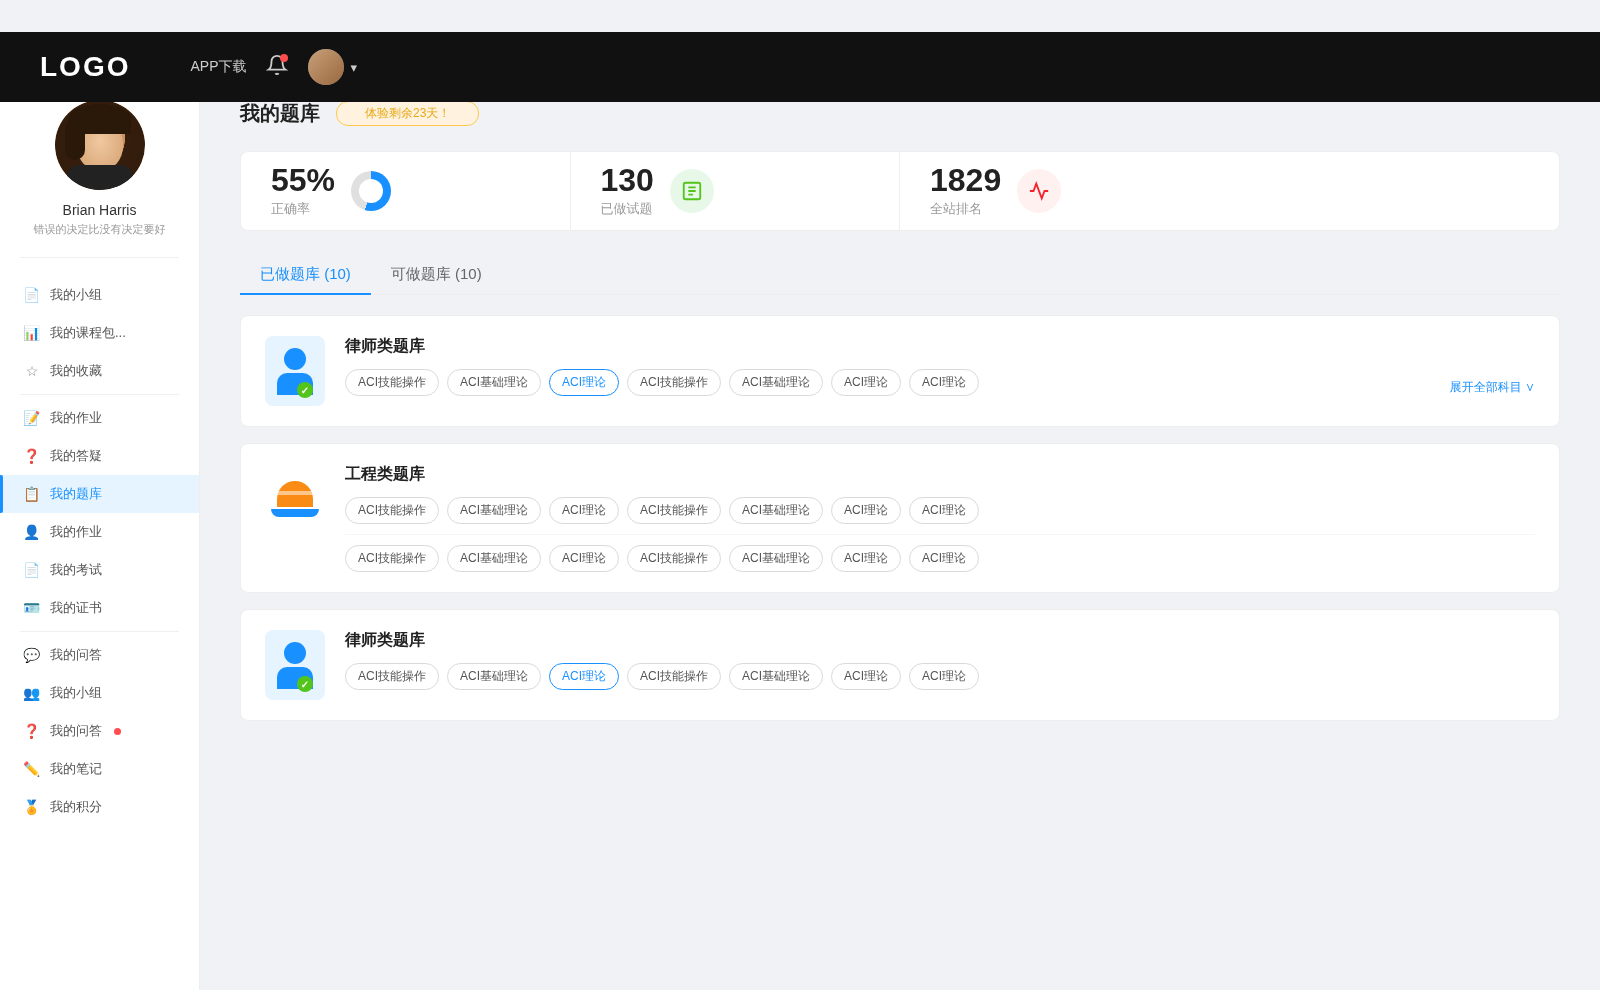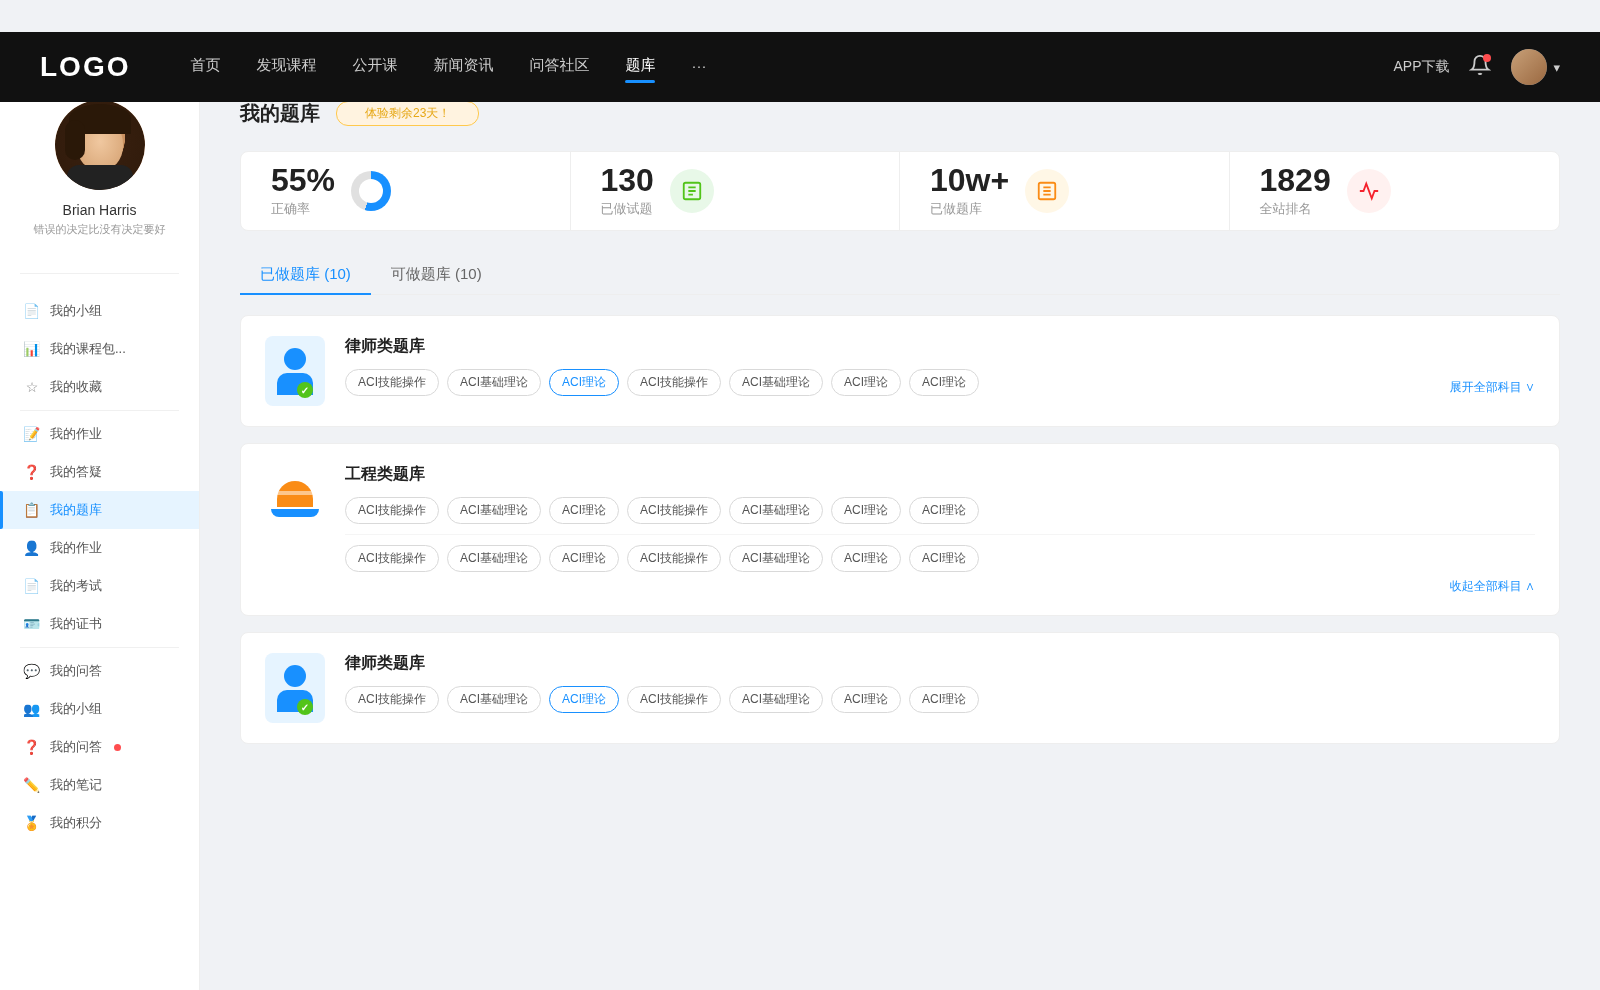--- a/index.html
+++ b/index.html
@@ -97,21 +97,21 @@
       background: #fff;
       border-right: 1px solid #eee;
       flex-shrink: 0;
       padding-top: 30px;
       position: relative;
     }
     .sidebar-profile {
       display: flex;
       flex-direction: column;
       align-items: center;
-      padding-bottom: 36px;
+      padding-bottom: 20px;
       border-bottom: 1px solid #f0f0f0;
       margin: 0 20px 10px 20px;
     }
     .sidebar-avatar {
       width: 90px; height: 90px;
       border-radius: 50%;
       background: linear-gradient(135deg, #d4b89a, #b08060);
       overflow: hidden;
       margin-bottom: 12px;
       display: flex; align-items: center; justify-content: center;
@@ -379,29 +379,20 @@
       height: 4px;
       background: #fff;
       opacity: 0.5;
     }
   </style>
 </head>
 <body>
 
 <nav class="navbar">
   <div class="navbar-logo">LOGO</div>
-  <div class="navbar-menu">
-    <span class="navbar-menu-item">首页</span>
-    <span class="navbar-menu-item">发现课程</span>
-    <span class="navbar-menu-item">公开课</span>
-    <span class="navbar-menu-item">新闻资讯</span>
-    <span class="navbar-menu-item">问答社区</span>
-    <span class="navbar-menu-item active">题库</span>
-    <span class="navbar-menu-item">···</span>
-  </div>
   <div class="navbar-right">
     <span class="navbar-app-btn">APP下载</span>
     <div class="navbar-bell">
       <svg width="22" height="22" viewBox="0 0 24 24" fill="none" stroke="#ccc" stroke-width="2">
         <path d="M18 8A6 6 0 0 0 6 8c0 7-3 9-3 9h18s-3-2-3-9"></path>
         <path d="M13.73 21a2 2 0 0 1-3.46 0"></path>
       </svg>
       <div class="navbar-bell-dot"></div>
     </div>
     <div class="navbar-avatar-wrap">
@@ -522,34 +513,20 @@
         <div class="stat-icon stat-icon-green">
           <svg width="22" height="22" viewBox="0 0 24 24" fill="none" stroke="#52c41a" stroke-width="2">
             <rect x="3" y="3" width="18" height="18" rx="2"></rect>
             <line x1="8" y1="8" x2="16" y2="8"></line>
             <line x1="8" y1="12" x2="16" y2="12"></line>
             <line x1="8" y1="16" x2="13" y2="16"></line>
           </svg>
         </div>
       </div>
 
-      <div class="stat-card">
-        <div class="stat-text">
-          <div class="stat-value">10w+</div>
-          <div class="stat-label">已做题库</div>
-        </div>
-        <div class="stat-icon stat-icon-orange">
-          <svg width="22" height="22" viewBox="0 0 24 24" fill="none" stroke="#fa8c16" stroke-width="2">
-            <rect x="3" y="3" width="18" height="18" rx="2"></rect>
-            <line x1="8" y1="8" x2="16" y2="8"></line>
-            <line x1="8" y1="12" x2="16" y2="12"></line>
-            <line x1="8" y1="16" x2="16" y2="16"></line>
-          </svg>
-        </div>
-      </div>
 
       <div class="stat-card">
         <div class="stat-text">
           <div class="stat-value">1829</div>
           <div class="stat-label">全站排名</div>
         </div>
         <div class="stat-icon stat-icon-red">
           <svg width="22" height="22" viewBox="0 0 24 24" fill="none" stroke="#f5222d" stroke-width="2">
             <polyline points="22 12 18 12 15 20 9 4 6 12 2 12"></polyline>
           </svg>
@@ -609,21 +586,20 @@
           </div>
           <div class="bank-tags-row2">
             <span class="bank-tag">ACI技能操作</span>
             <span class="bank-tag">ACI基础理论</span>
             <span class="bank-tag">ACI理论</span>
             <span class="bank-tag">ACI技能操作</span>
             <span class="bank-tag">ACI基础理论</span>
             <span class="bank-tag">ACI理论</span>
             <span class="bank-tag">ACI理论</span>
           </div>
-          <div class="bank-collapse">收起全部科目 ∧</div>
         </div>
       </div>
     </div>
 
     <div class="bank-card">
       <div class="bank-card-header">
         <div class="bank-icon">
           <div style="display:flex;flex-direction:column;align-items:center;justify-content:center;width:100%;height:100%;position:relative;">
             <div style="width:22px;height:22px;background:#1890ff;border-radius:50%;margin-bottom:3px;"></div>
             <div style="width:36px;height:22px;background:#1890ff;border-radius:10px 10px 0 0;"></div>

